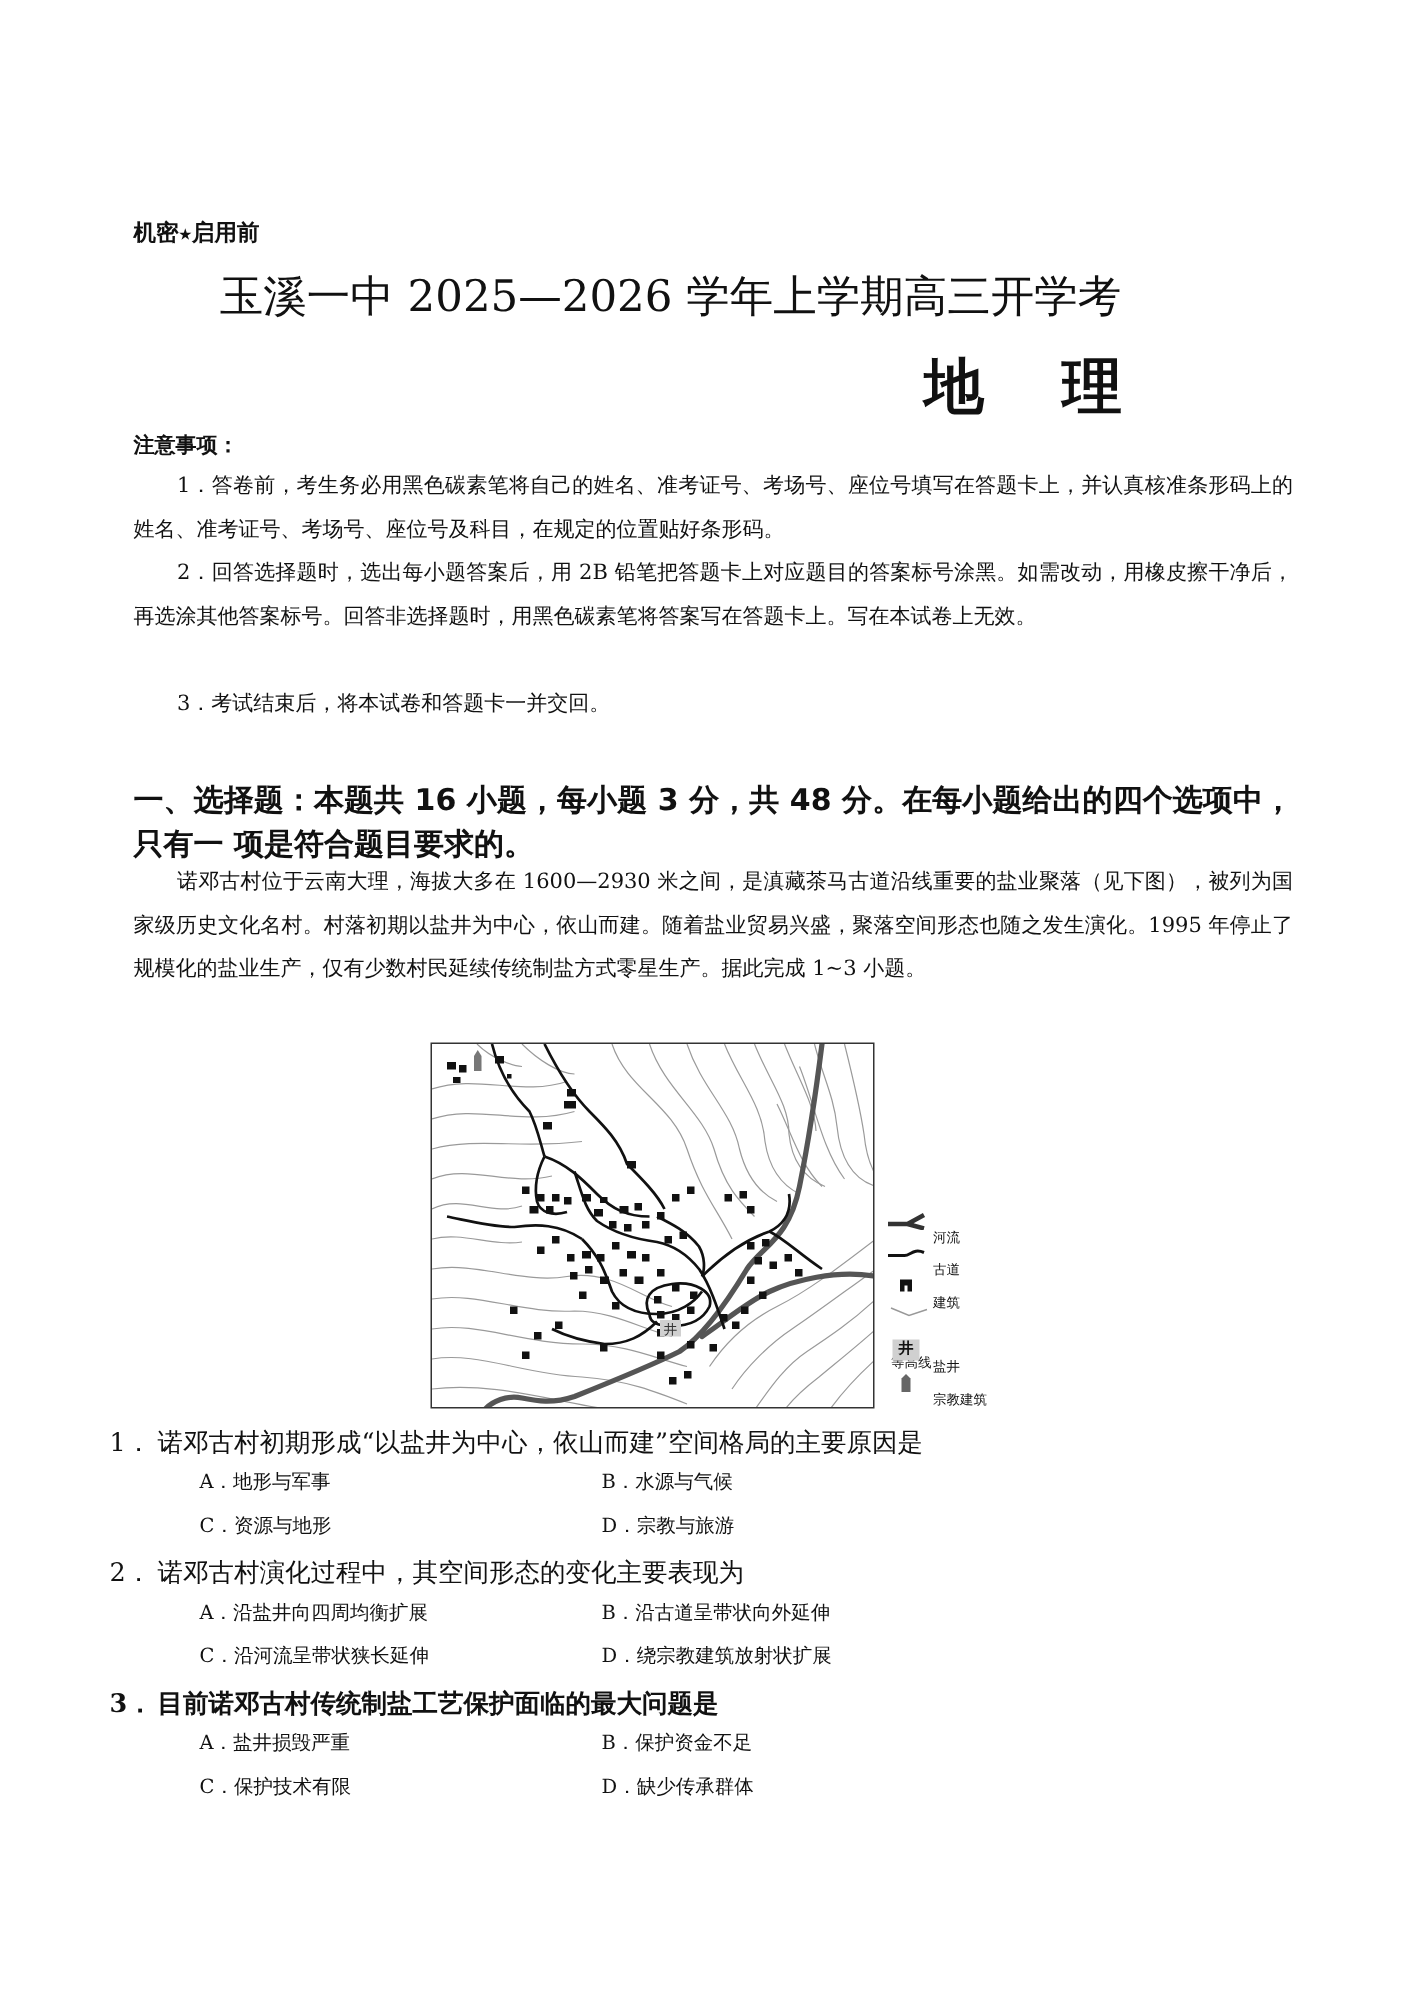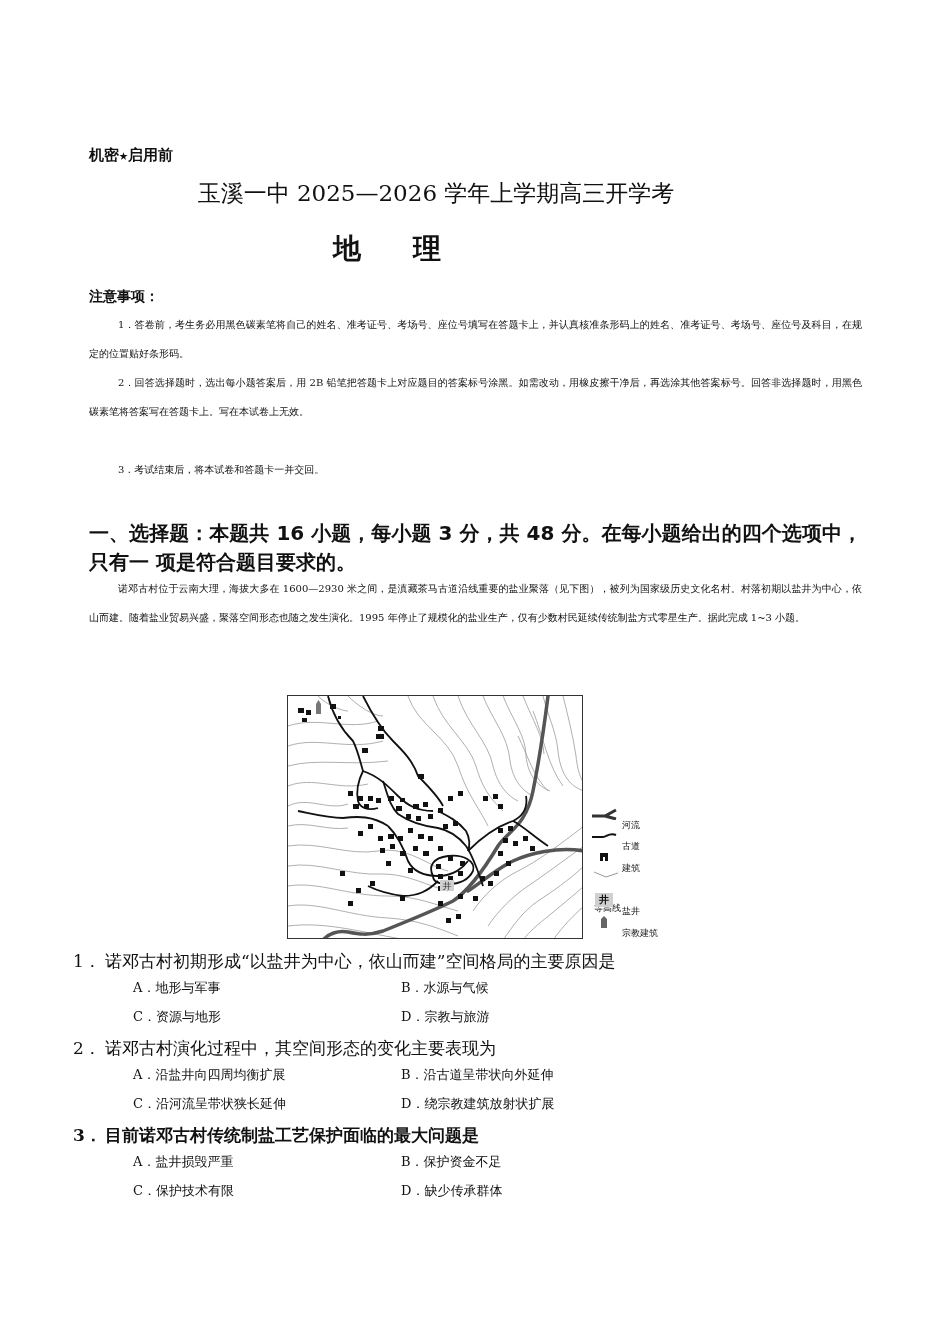--- a/index.html
+++ b/index.html
@@ -1,23 +1,23 @@
 <!DOCTYPE html>
 <html><head>
 <meta charset="utf-8">
 <style>
   html, body { margin:0; padding:0; background:#fff; }
   body { width:950px; height:1344px; position:relative; font-family:"DejaVu Serif","Liberation Serif",serif; color:#111; overflow:hidden; }
   .abs { position:absolute; }
   .secret { left:89px; top:146px; font-family:Liberation Mono, monospace; font-size:15px; font-weight:bold; }
-  .title { left:0; width:872px; top:178px; text-align:center; font-size:23px; letter-spacing:0px; }
-  .subject { left:0; width:774px; top:230px; text-align:center; font-size:28px; font-weight:bold; font-family:"DejaVu Sans","Liberation Sans",sans-serif; letter-spacing:0; }
+  .title { left:11px; width:872px; top:178px; text-align:center; font-size:29px; letter-spacing:0px; }
+  .subject { left:0; width:774px; top:230px; text-align:right; font-size:40px; font-weight:bold; font-family:"DejaVu Sans","Liberation Sans",sans-serif; letter-spacing:0; }
   .subject span { display:inline-block; margin:0 26px; }
   .notice-h { left:89px; top:288px; font-family:"DejaVu Sans","Liberation Sans",sans-serif; font-size:14px; font-weight:bold; }
-  .para { left:89px; width:773px; font-size:10px; line-height:29px; text-align:justify; }
+  .para { left:89px; width:773px; font-size:14px; line-height:29px; text-align:justify; }
   .indent { text-indent:29px; }
   .sec-h { left:89px; width:773px; top:519px; font-family:"DejaVu Sans","Liberation Sans",sans-serif; font-size:20px; font-weight:bold; line-height:29px; text-align:justify; }
   .map { left:287px; top:695px; width:296px; height:244px; border:1.5px solid #333; box-sizing:border-box; overflow:hidden; background:#fff; }
   .legend { left:590px; top:805px; width:90px; font-family:"DejaVu Sans","Liberation Sans",sans-serif; font-size:9px; }
   .legend .row { position:absolute; left:0; height:18px; display:flex; align-items:center; }
   .legend .sym { width:28px; display:flex; justify-content:center; align-items:center; }
   .legend .lbl { margin-left:4px;margin-top:23px; }
   .q { left:73px; font-size:17px; }
   .q .num { display:inline-block; width:32px; }
   .opt { font-size:13px;margin-left:12px; }

